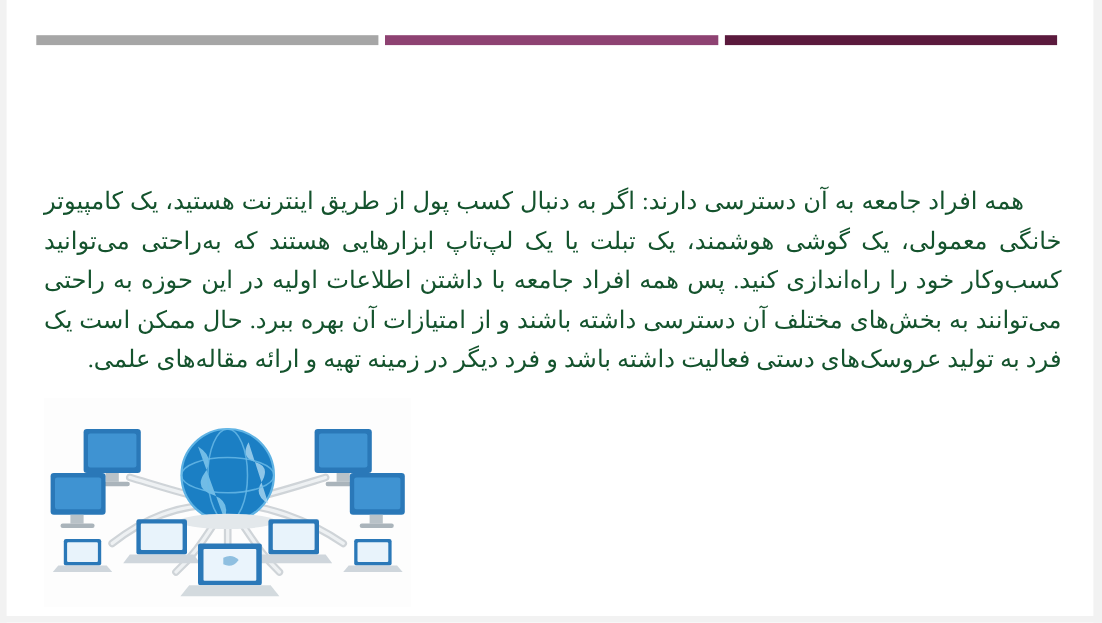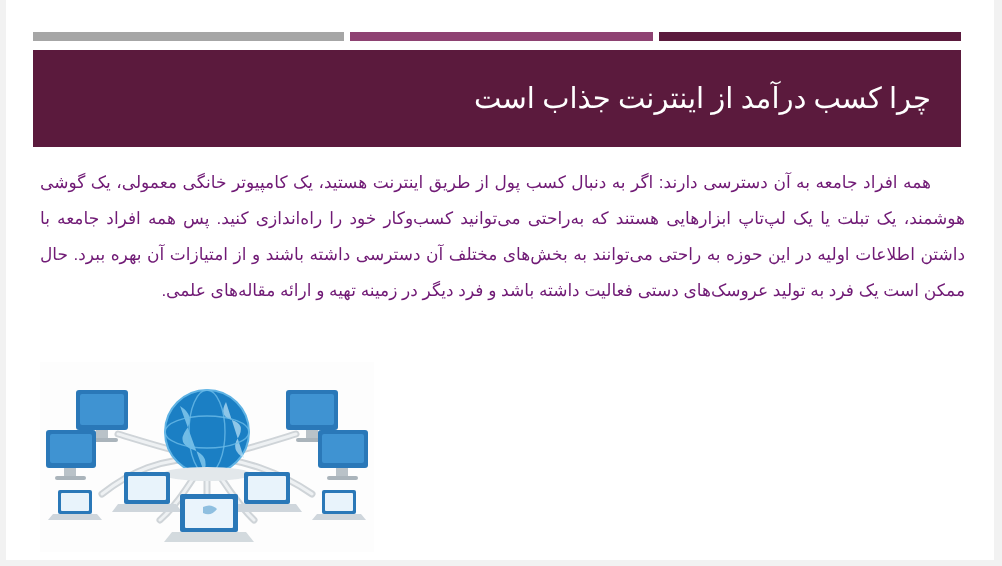--- a/index.html
+++ b/index.html
@@ -66,28 +66,28 @@
   .body-block {
     position: absolute;
     top: 165px;
     right: 37px;
     width: 925px;
     direction: rtl;
     text-align: justify;
     text-justify: inter-word;
   }
   .body-paragraph {
-    color: #701a75;
-    font-size: 17px;
+    color: #14532d;
+    font-size: 22px;
     line-height: 36px;
     margin: 0;
     text-align: justify;
     text-indent: 34px;
     direction: rtl;
-    font-family: Liberation Sans, sans-serif;
+    font-family: Liberation Serif, serif;
   }
 
   
   .illustration {
     position: absolute;
     left: 40px;
     top: 362px;
     width: 334px;
     height: 190px;
     background: #fefefe;
@@ -120,23 +120,20 @@
   <div class="page-edge-left"></div>
   <div class="page-edge-right"></div>
   <div class="page-edge-bottom"></div>
 
   <div class="accent-bars">
     <div class="accent-bar b1"></div>
     <div class="accent-bar b2"></div>
     <div class="accent-bar b3"></div>
   </div>
 
-  <div class="title-band">
-    <div class="title-text">چرا کسب درآمد از اینترنت جذاب است</div>
-  </div>
 
   <div class="body-block">
     <p class="body-paragraph">همه افراد جامعه به آن دسترسی دارند: اگر به دنبال کسب پول از طریق اینترنت هستید، یک کامپیوتر خانگی معمولی، یک گوشی هوشمند، یک تبلت یا یک لپ‌تاپ ابزارهایی هستند که به‌راحتی می‌توانید کسب‌وکار خود را راه‌اندازی کنید. پس همه افراد جامعه با داشتن اطلاعات اولیه در این حوزه به راحتی می‌توانند به بخش‌های مختلف آن دسترسی داشته باشند و از امتیازات آن بهره ببرد. حال ممکن است یک فرد به تولید عروسک‌های دستی فعالیت داشته باشد و فرد دیگر در زمینه تهیه و ارائه مقاله‌های علمی.</p>
   </div>
 
   <div class="illustration">
     <svg width="334" height="190" viewBox="0 0 334 190" xmlns="http://www.w3.org/2000/svg">
       <rect x="0" y="0" width="334" height="190" fill="#fdfdfd"></rect>
 
       <g stroke="#cfd4d8" stroke-width="7" fill="none" stroke-linecap="round">

